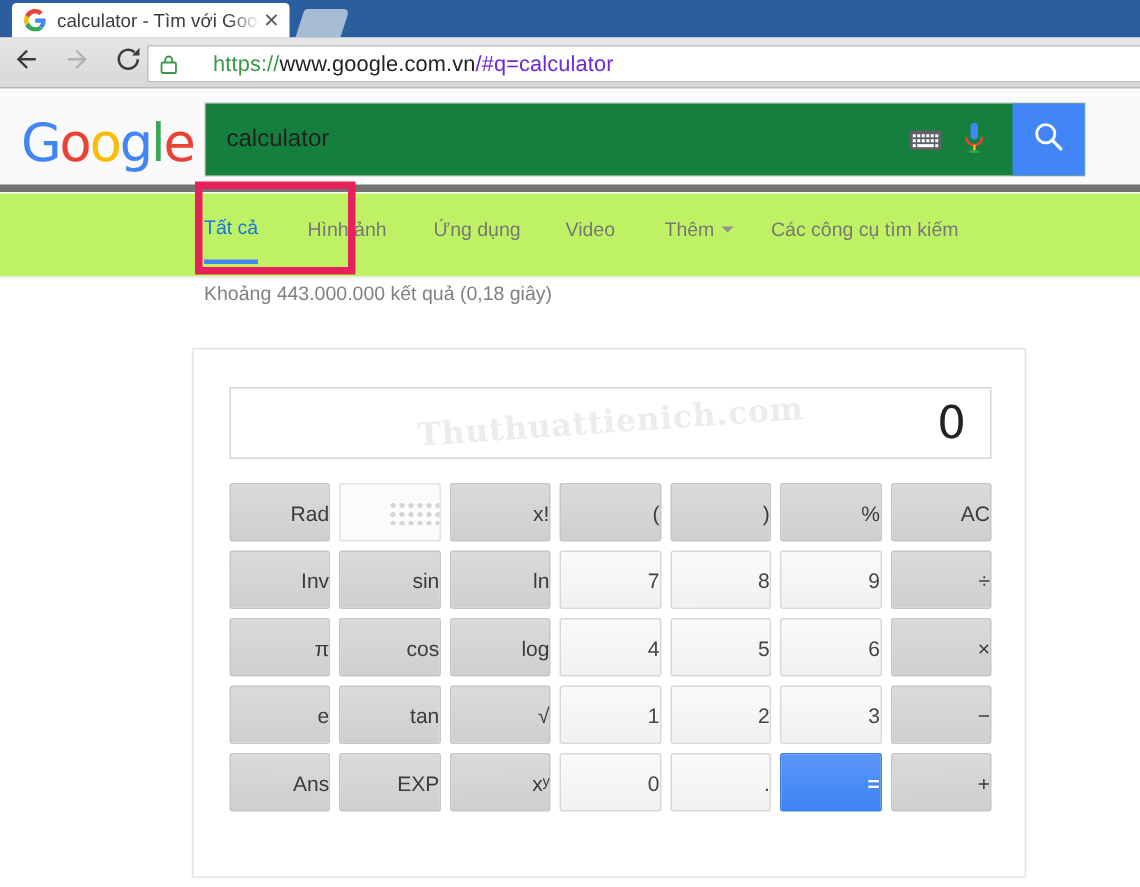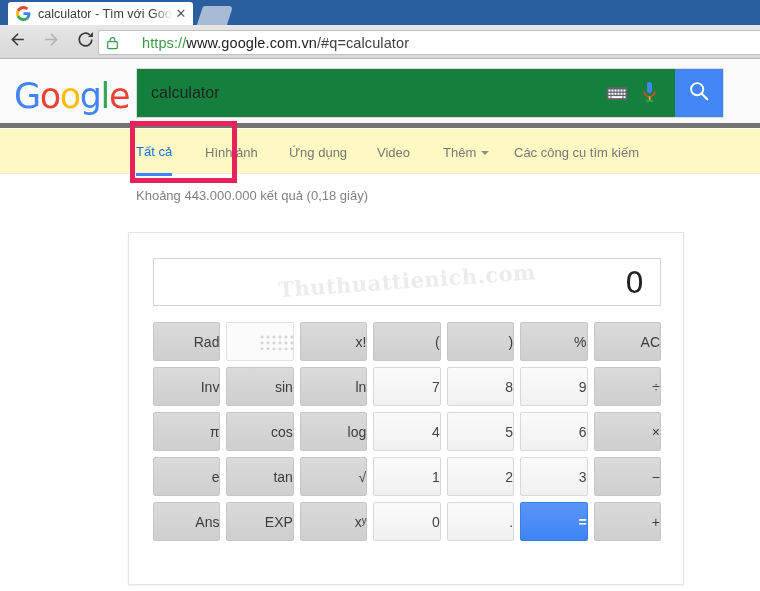--- a/index.html
+++ b/index.html
@@ -60,21 +60,21 @@
     background: #ffffff;
     border: 1px solid #c0c0c0; border-right: none;
     border-radius: 2px 0 0 2px;
     display: flex; align-items: center;
     padding-left: 7px;
   }
   .lock { width: 13px; height: 14px; flex: 0 0 13px; margin-right: 6px; }
   .urltext { font-size: 14.5px; color: #333; white-space: nowrap; letter-spacing: 0.1px; }
   .u-scheme { color: #3a9a48; margin-left: 17px; }
   .u-host { color: #222; }
-  .u-path { color: #404040; }
+  .u-path { color: #6d28d9; }
 
   
   .page { position: absolute; left: 0; top: 60px; width: 760px; height: 531px; background: #fff; }
   .ghead {
     position: absolute; left: 0; top: 0; width: 760px; height: 68px;
     background: #fafafa; border-bottom: 5px solid #737373;
   }
   .glogo {
     position: absolute; left: 14px; top: 16px;
     font-size: 35px; letter-spacing: -1.4px;
@@ -105,22 +105,22 @@
     width: 48px; height: 48px; flex: 0 0 48px; background: #4285f4;
     display: flex; align-items: center; justify-content: center;
   }
   .highlight {
     position: absolute; left: 130px; top: 61px; width: 107px; height: 62px;
     border: 5px solid #e8215a; pointer-events: none; z-index: 5;
   }
 
   
   .navtabs {
-    position: absolute; left: 0; top: 69px; width: 760px; height: 45px;
-    border-bottom: 1px solid #ebebeb; background: #fef9c3;
+    position: absolute; left: 0; top: 69px; width: 760px; height: 56px;
+    border-bottom: 1px solid #ebebeb; background: #bef264;
   }
   .navtab {
     position: absolute; top: 0; height: 47px;
     display: flex; align-items: center;
     font-size: 13px; color: #777777;
   }
   .navtab.active { color: #1a73e8; border-bottom: 3px solid #4285f4; }
   .caret {
     display: inline-block; margin-left: 5px;
     border-left: 4px solid transparent; border-right: 4px solid transparent;

